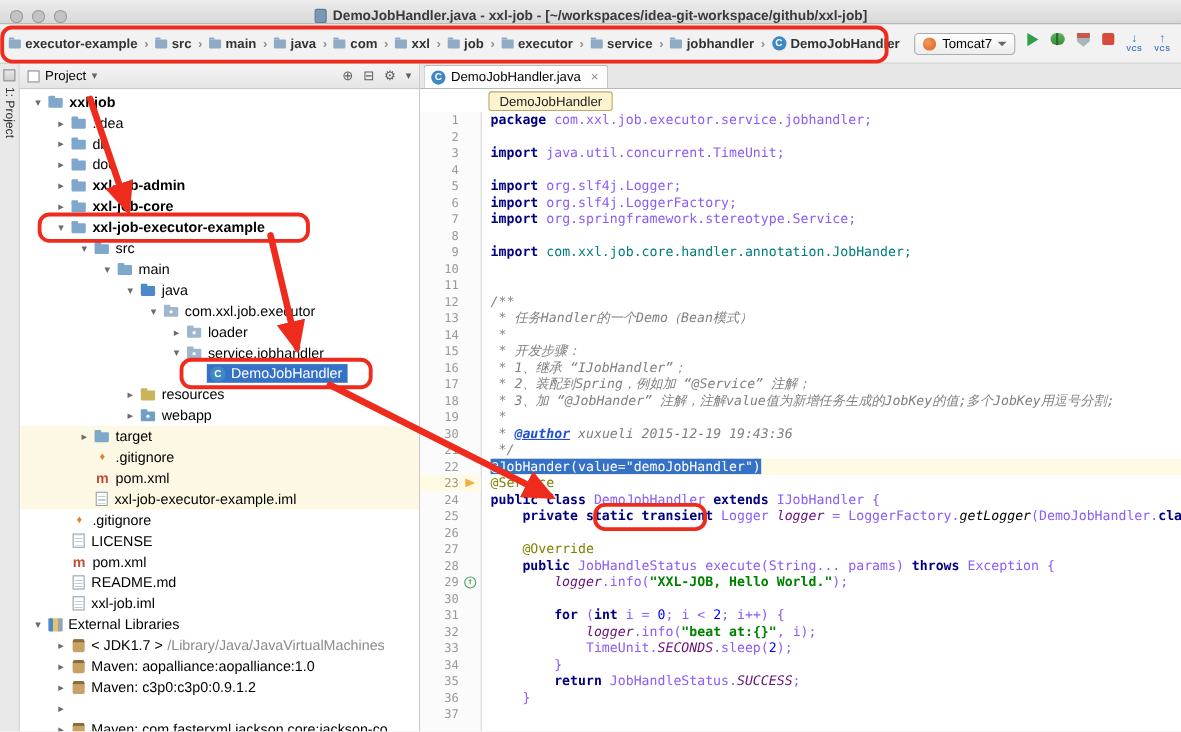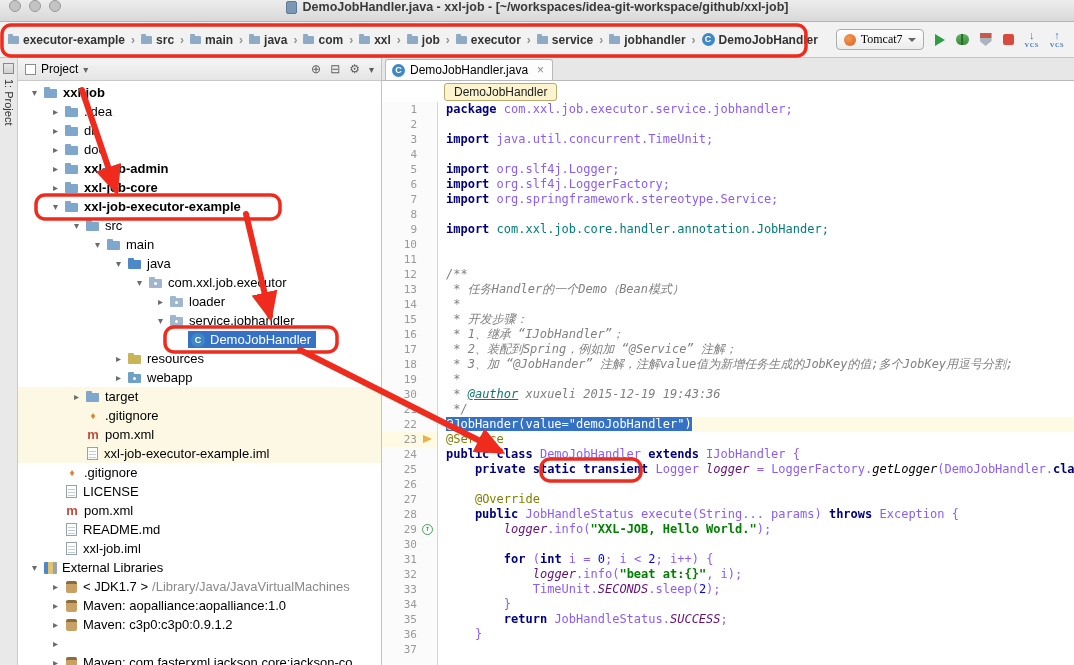--- a/index.html
+++ b/index.html
@@ -1,37 +1,37 @@
 <!DOCTYPE html>
 <html><head>
 <meta charset="utf-8">
 <style>
   html,body{margin:0;padding:0;}
   body{width:1074px;height:665px;overflow:hidden;position:relative;background:#ECECEC;
        font-family:"Liberation Sans",sans-serif;font-size:13px;color:#000;}
 
   
   .titlebar{height:21px;background:linear-gradient(#EDEDED,#D8D8D8);border-bottom:1px solid #B5B5B5;
-            display:flex;align-items:flex-start;position:relative;}
+            display:flex;align-items:flex-end;position:relative;}
   .lights{position:absolute;left:9px;display:flex;gap:8px;}
   .light{width:12px;height:12px;border-radius:50%;background:#C3C3C3;border:1px solid #9A9A9A;box-sizing:border-box;}
   .title-center{margin:0 auto;display:flex;align-items:center;gap:6px;color:#3A3A3A;font-size:12.5px;font-weight:bold;}
   .title-file-icon{width:11px;height:13px;background:#7A97B4;border-radius:2px;border:1px solid #5F7A93;box-sizing:border-box;}
 
   
   .navbar{height:35px;border-bottom:1px solid #C6C6C6;background:#F2F2F2;display:flex;align-items:center;
           padding:0 6px 0 4px;box-sizing:content-box;}
   .bc{display:flex;align-items:center;gap:1px;overflow:hidden;white-space:nowrap;flex:0 1 auto;}
   .bc-item{display:inline-flex;align-items:center;gap:4px;padding:2px 4px;font-weight:bold;color:#333;font-size:12px;cursor:default;}
   .bc-sep{color:#909090;font-size:12px;margin:0 1px;font-weight:bold;}
   .bcf{width:11px;height:8px;background:#8FAAC4;border-radius:1px;position:relative;flex:none;margin-top:1px;}
   .bcf::before{content:"";position:absolute;top:-2px;left:0;width:5px;height:2px;background:#8FAAC4;border-radius:1px 1px 0 0;}
   .bc-class{width:13px;height:13px;border-radius:50%;background:#3F88C5;color:#fff;
             font:bold 9px/13px "Liberation Sans",sans-serif;text-align:center;flex:none;}
-  .run{margin-left:auto;display:flex;align-items:center;gap:11px;padding-right:4px;flex:none;font-family:Liberation Serif, serif;}
+  .run{margin-left:auto;display:flex;gap:11px;padding-right:4px;flex:none;}
   .combo{display:flex;align-items:center;gap:5px;background:linear-gradient(#FFF,#ECECEC);
          border:1px solid #ACACAC;border-radius:4px;padding:2px 7px;font-size:12px;}
   .tomcat{width:12px;height:12px;border-radius:50%;background:radial-gradient(circle at 35% 35%,#F09A54,#DF5F22);}
   .caret-down{width:0;height:0;border-left:4px solid transparent;border-right:4px solid transparent;border-top:4px solid #666;}
   .play{width:0;height:0;border-top:6px solid transparent;border-bottom:6px solid transparent;border-left:10px solid #2F9E44;}
   .bug{width:13px;height:11px;border-radius:6px;background:linear-gradient(#5CB85C,#3D8B3D);position:relative;}
   .bug::before{content:"";position:absolute;left:5.5px;top:0;width:2px;height:11px;background:#2D6A2D;}
   .cov{width:12px;height:13px;background:linear-gradient(#C45B4E 35%,#AAB4BC 35%);
        clip-path:polygon(0 0,100% 0,100% 62%,50% 100%,0 62%);}
   .stop{width:11px;height:11px;background:#D84A3B;border-radius:2px;}
@@ -99,21 +99,21 @@
               border-bottom:4.5px solid transparent;border-left:9px solid #EFB041;}
   .g-override{position:absolute;left:1px;top:2px;width:11px;height:11px;border:1.5px solid #3FA45B;border-radius:50%;
               color:#3FA45B;font-size:8px;line-height:8px;text-align:center;box-sizing:border-box;font-weight:bold;}
   .code{flex:1;overflow:hidden;padding-left:8px;}
   .cline{height:15px;white-space:pre;}
   .cline.caret{background:#FFFAE3;}
   .seg-k{color:#000080;font-weight:bold;}
   .seg-p{color:#8b5cf6;}
   .seg-s{color:#008000;font-weight:bold;}
   .seg-c{color:#808080;font-style:italic;}
-  .seg-ct{color:#0f766e;font-style:italic;font-weight:normal;text-decoration:underline;margin-top:24px;}
+  .seg-ct{color:#1d4ed8;font-style:italic;font-weight:bold;text-decoration:underline;margin-top:24px;}
   .seg-a{color:#808000;}
   .seg-f{color:#660E7A;font-style:italic;}
   .seg-sm{color:#000;font-style:italic;}
   .seg-n2{color:#0000FF;}
   .seg-t{color:#007C7C;}
   .seg-sel{background:#3572C6;color:#FFF;}
 
   
   .overlay{position:absolute;left:0;top:0;width:1074px;height:665px;pointer-events:none;z-index:60;}
 </style>

